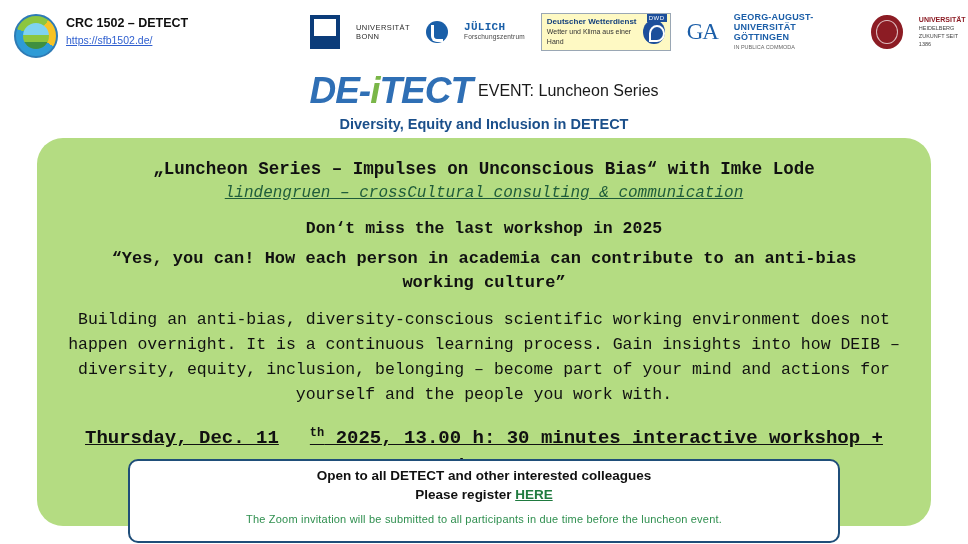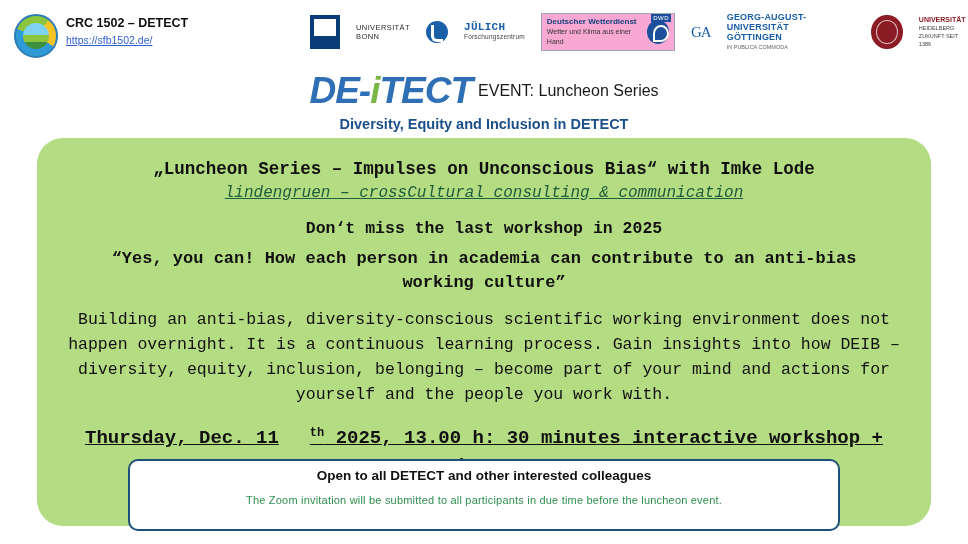--- a/index.html
+++ b/index.html
@@ -116,21 +116,21 @@
   .juelich-txt { line-height: 10px; }
   .juelich-txt .j1 { font-size: 11px; font-weight: bold; color: #1a5fa8; letter-spacing: .3px; font-family: Liberation Mono, monospace; }
   .juelich-txt .j2 { font-size: 6.5px; color: #444; letter-spacing: .2px; }
 
   .dwd-box {
     border: 1px solid #9aa7b4;
     padding: 3px 5px;
     display: flex;
     align-items: center;
     gap: 5px;
-    background: #f9a8d4;
+    background: #fef9c3;
   }
   .dwd-txt { line-height: 10px; }
   .dwd-txt .d1 { font-size: 8px; font-weight: bold; color: #14407d; }
   .dwd-txt .d2 { font-size: 7px; color: #333; }
   .dwd-circle {
     width: 24px; height: 24px; border-radius: 50%;
     background: #1d4f9b;
     position: relative;
   }
   .dwd-circle::after {
@@ -144,21 +144,21 @@
     position: absolute;
     top: -6px; right: -2px;
     background: #1d4f9b;
     color: #fff;
     font-size: 6px;
     padding: 1px 2px;
     letter-spacing: .5px;
   }
 
   .ga-mark {
-    font-size: 15px;
+    font-size: 23px;
     color: #1b5ea8;
     font-family: "Liberation Serif", serif;
     letter-spacing: -1px;
     line-height: 24px;
   }
   .ga-txt { line-height: 10px; }
   .ga-txt .g1 { font-size: 9px; font-weight: bold; color: #1b5ea8; letter-spacing: .2px; display: block; }
   .ga-txt .g2 { font-size: 9px; font-weight: bold; color: #1b5ea8; letter-spacing: .2px; display: block; }
   .ga-txt .g3 { font-size: 5.5px; color: #666; display: block; }
 
@@ -276,21 +276,21 @@
     padding: 0 16px;
   }
   .datetime sup { font-size: 12px; margin-left: 31px; }
 
   
   .reg-box {
     position: absolute;
     left: 128px;
     top: 459px;
     width: 712px;
-    height: 72px;
+    height: 84px;
     background: #ffffff;
     border: 2px solid #1f4e79;
     border-radius: 10px;
     box-sizing: border-box;
     padding-top: 6px;
     text-align: center;
   }
   .reg-1 {
     font-size: 13.5px;
     font-weight: bold;
@@ -388,14 +388,15 @@
   <div class="ln1">„Luncheon Series – Impulses on Unconscious Bias“ with Imke Lode</div>
   <div class="ln2">lindengruen – crossCultural consulting &amp; communication</div>
   <div class="ln3">Don‘t miss the last workshop in 2025</div>
   <div class="ln4">“Yes, you can! How each person in academia can contribute to an anti-bias working culture”</div>
   <div class="body-text">Building an anti-bias, diversity-conscious scientific working environment does not happen overnight. It is a continuous learning process. Gain insights into how DEIB – diversity, equity, inclusion, belonging – become part of your mind and actions for yourself and the people you work with.</div>
   <div class="datetime"><span>Thursday, Dec. 11</span><sup>th</sup><span> 2025, 13.00 h: 30 minutes interactive workshop + 10 min. Q &amp; A</span></div>
 </div>
 
 <div class="reg-box">
   <div class="reg-1">Open to all DETECT and other interested colleagues</div>
+  <div class="reg-2"><span>Please register </span><a href="#">HERE</a></div>
   <div class="reg-3">The Zoom invitation will be submitted to all participants in due time before the luncheon event.</div>
 </div>
 
 </body></html>

